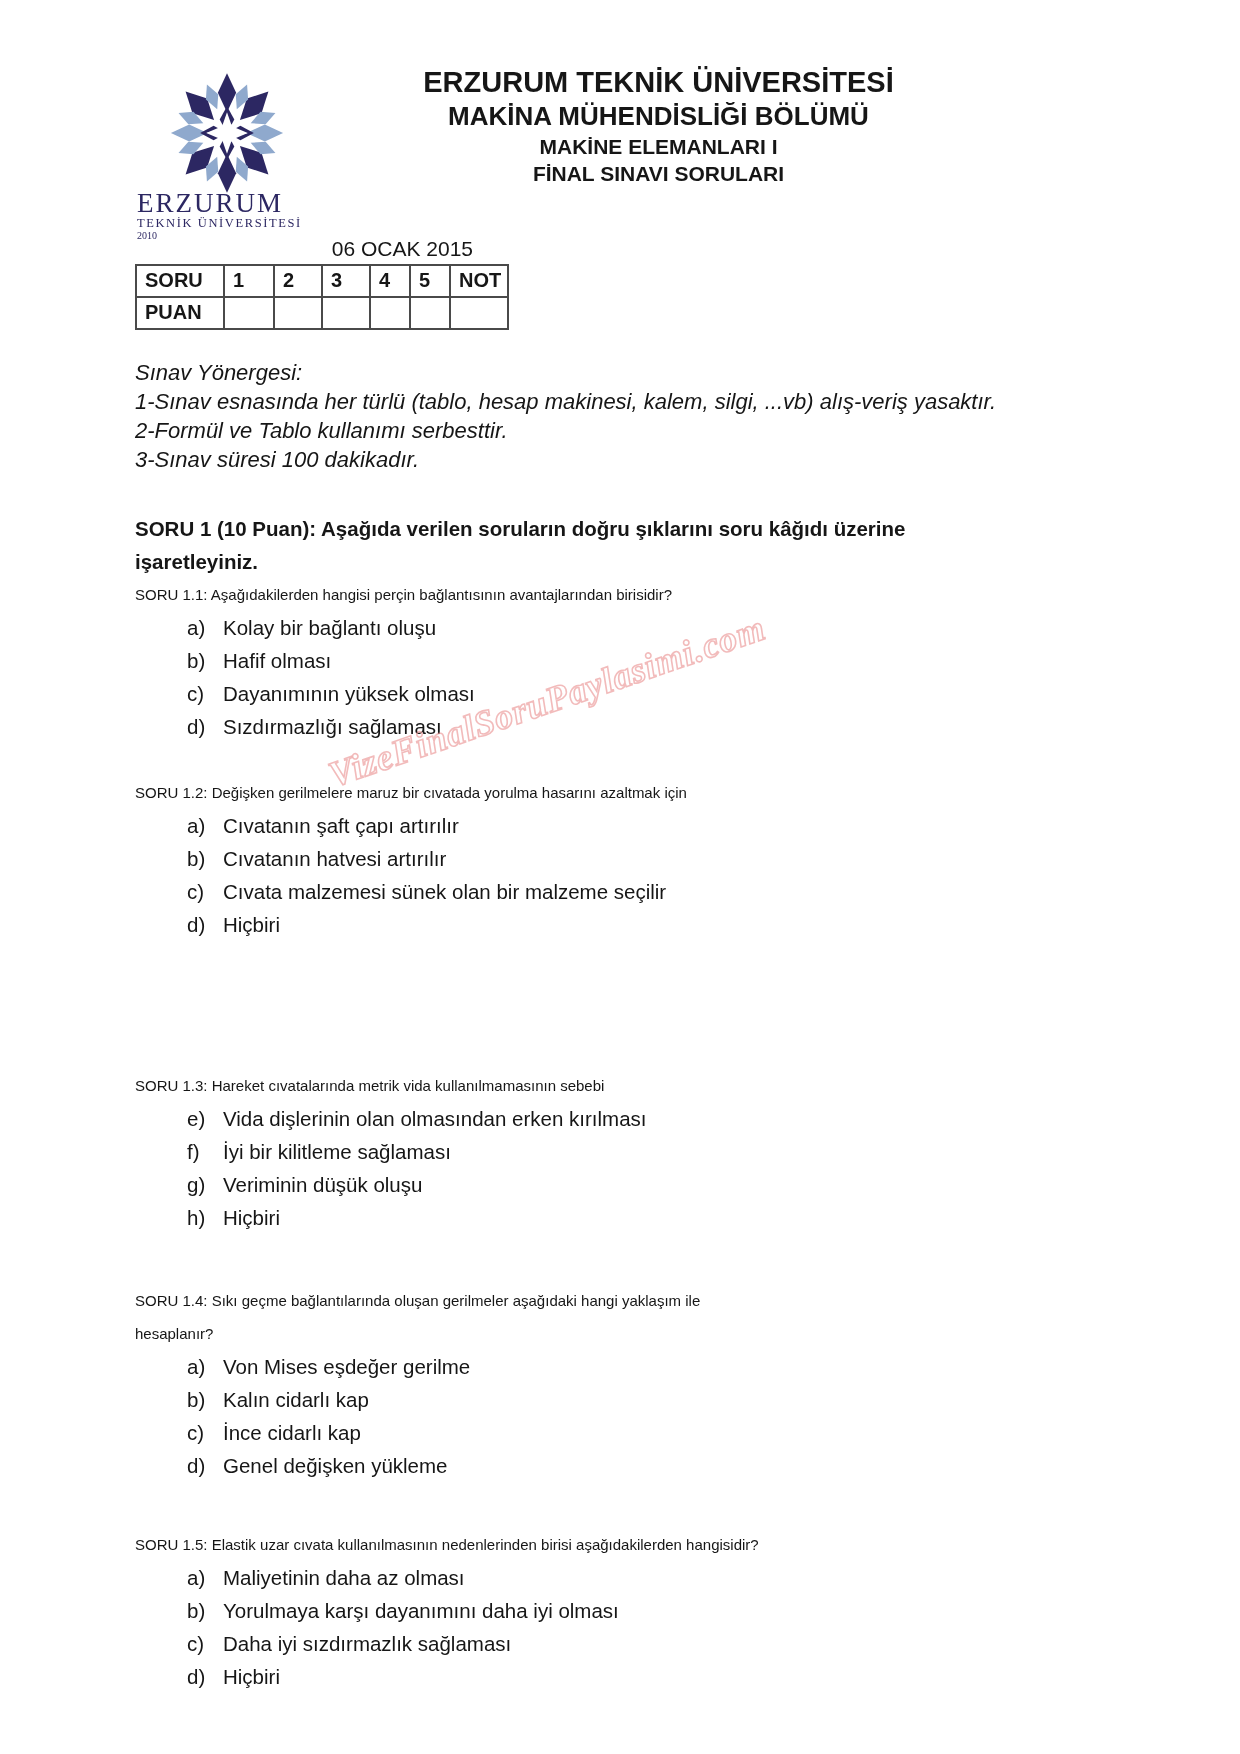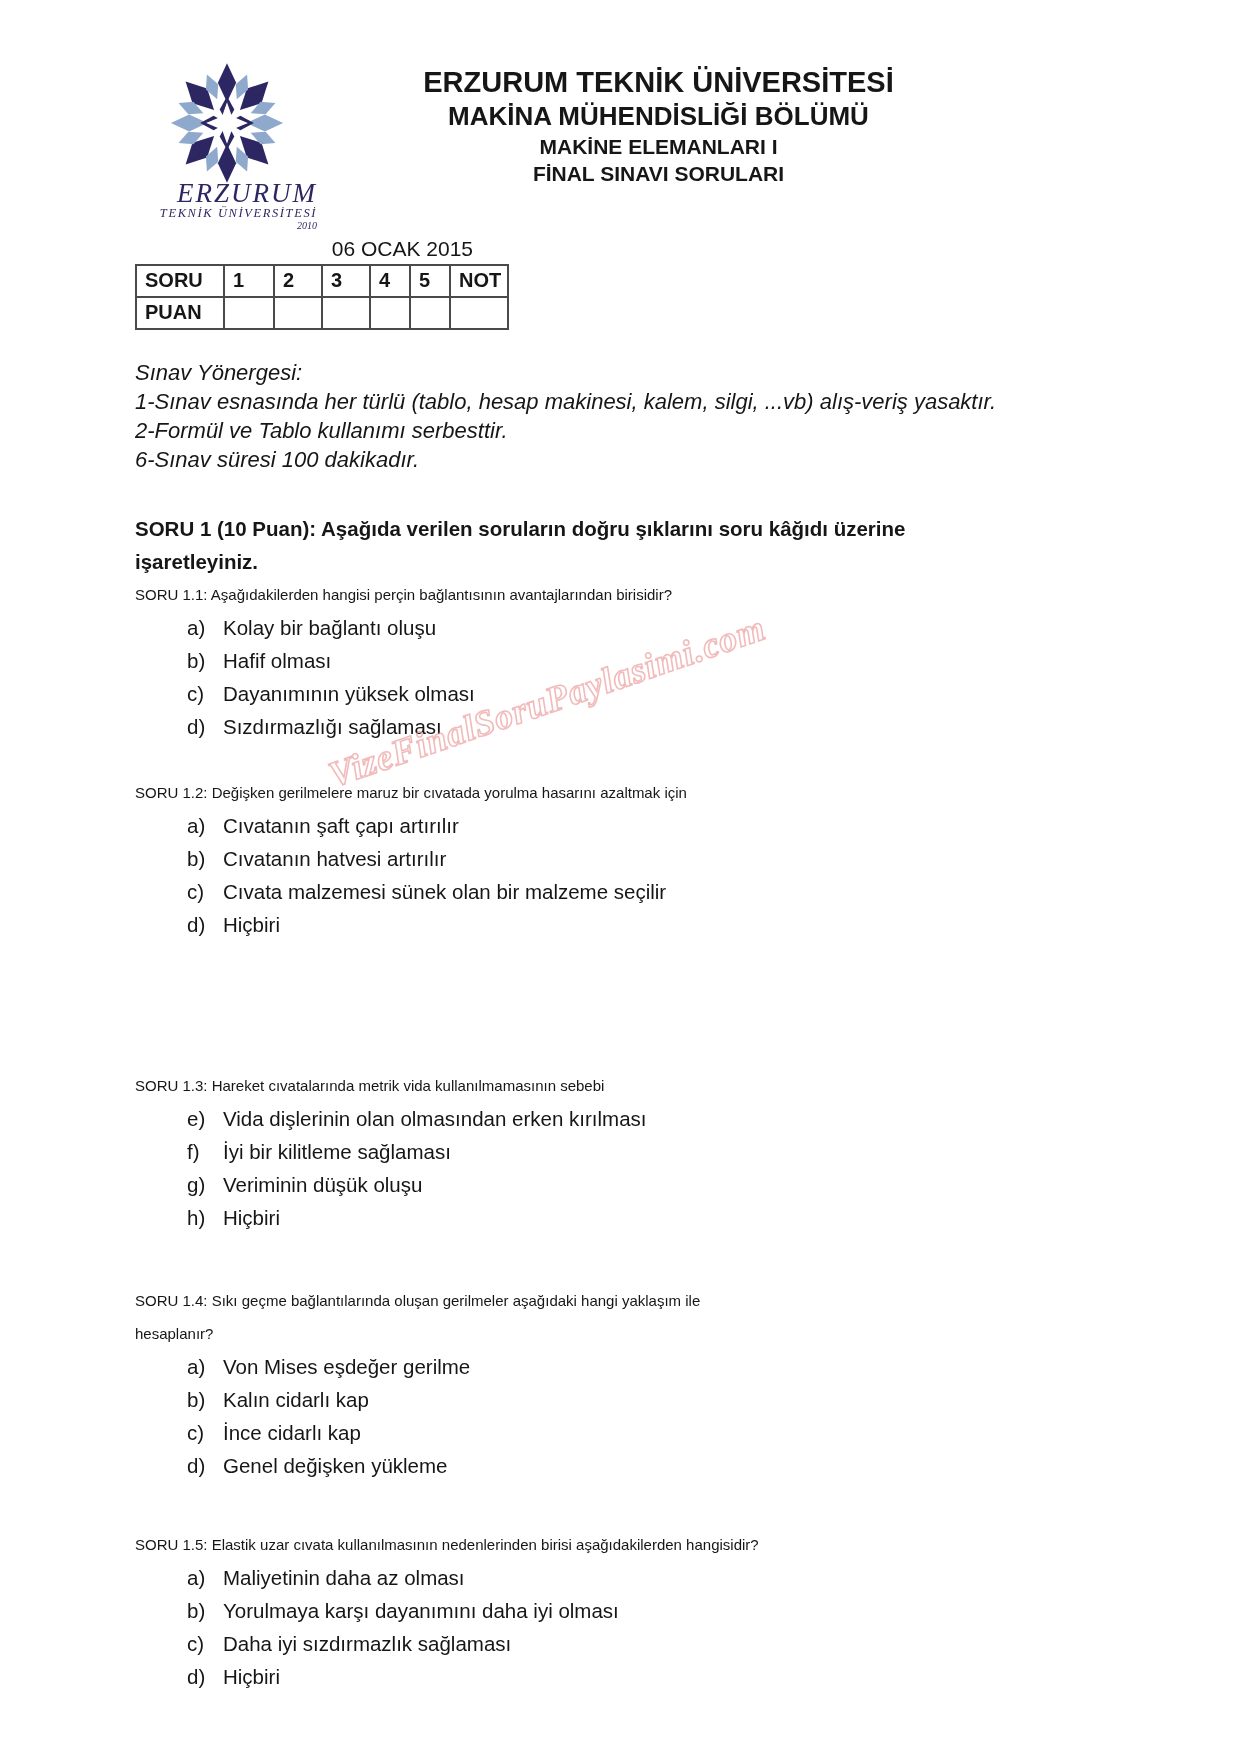--- a/index.html
+++ b/index.html
@@ -16,24 +16,23 @@
     position: relative;
     width: 100%;
     height: 100%;
     padding: 58px 118px 0 135px;
   }
 
   
   .header { position: relative; height: 172px; }
   .logo-block {
     position: absolute;
-    left: 2px; top: 4px;
+    left: 2px; top: 14px;
     width: 180px;
-    text-align: right;
-    font-style: italic;
+    text-align: left;
   }
   .logo-snowflake { display: block; margin: 0 auto; }
   .logo-wordmark {
     font-family: "Liberation Serif", serif;
     color: #2c2762;
     font-size: 27px;
     letter-spacing: 2px;
     line-height: 26px;
     font-weight: 400;
     margin-top: -4px;
@@ -242,21 +241,21 @@
         </tr>
       </tbody>
         </table>
     </div>
   </div>
 
   <div class="instructions">
     <div>Sınav Yönergesi:</div>
     <div>1-Sınav esnasında her türlü (tablo, hesap makinesi, kalem, silgi, ...vb) alış-veriş yasaktır.</div>
     <div>2-Formül ve Tablo kullanımı serbesttir.</div>
-    <div>6-Sınav süresi 100 dakikadır.</div>
+    <div>3-Sınav süresi 100 dakikadır.</div>
   </div>
 
   <div class="section-heading">SORU 1 (10 Puan): Aşağıda verilen soruların doğru şıklarını soru kâğıdı üzerine
 işaretleyiniz.</div>
 
   <div class="question">
     <div class="q-text">SORU 1.1: Aşağıdakilerden hangisi perçin bağlantısının avantajlarından birisidir?</div>
     <div class="options">
       <div class="opt">
         <span class="opt-letter">a)</span>

